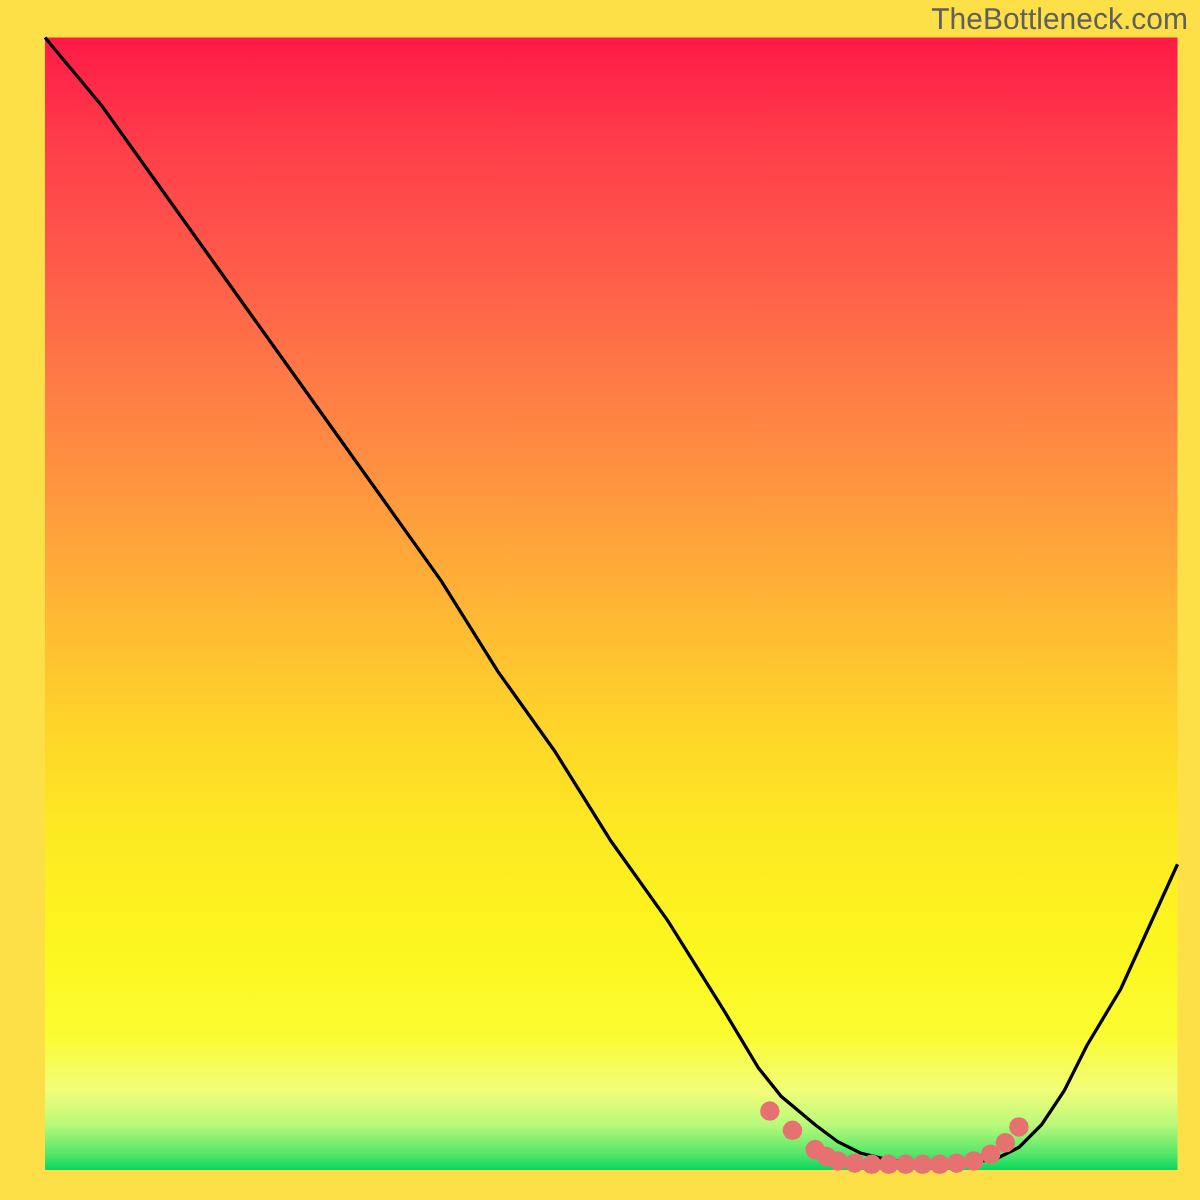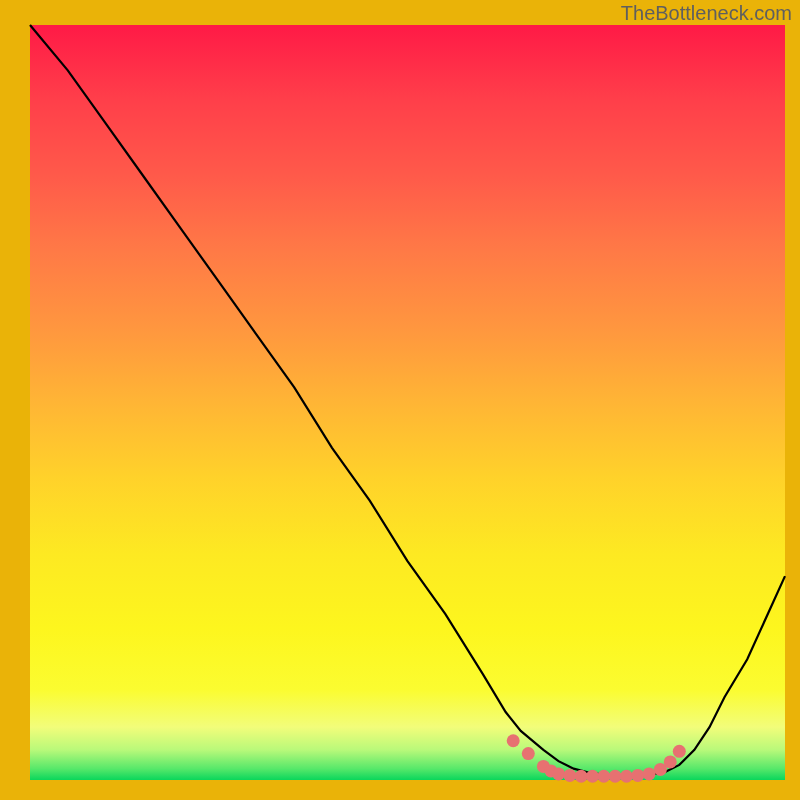--- a/index.html
+++ b/index.html
@@ -1,21 +1,21 @@
 <!DOCTYPE html>
 <html><head>
 <meta charset="utf-8">
 <style>
   * { margin: 0; padding: 0; box-sizing: border-box; }
   html, body { width: 800px; height: 800px; overflow: hidden; background: #000; }
   .chart-container {
     position: relative;
     width: 800px;
     height: 800px;
-    background: #eab308;
+    background: #fde047;
   }
   .watermark {
     position: absolute;
     top: 2px;
     right: 8px;
     color: #5f5f5f;
     font-family: Arial, Helvetica, sans-serif;
     font-size: 20px;
     z-index: 10;
   }

